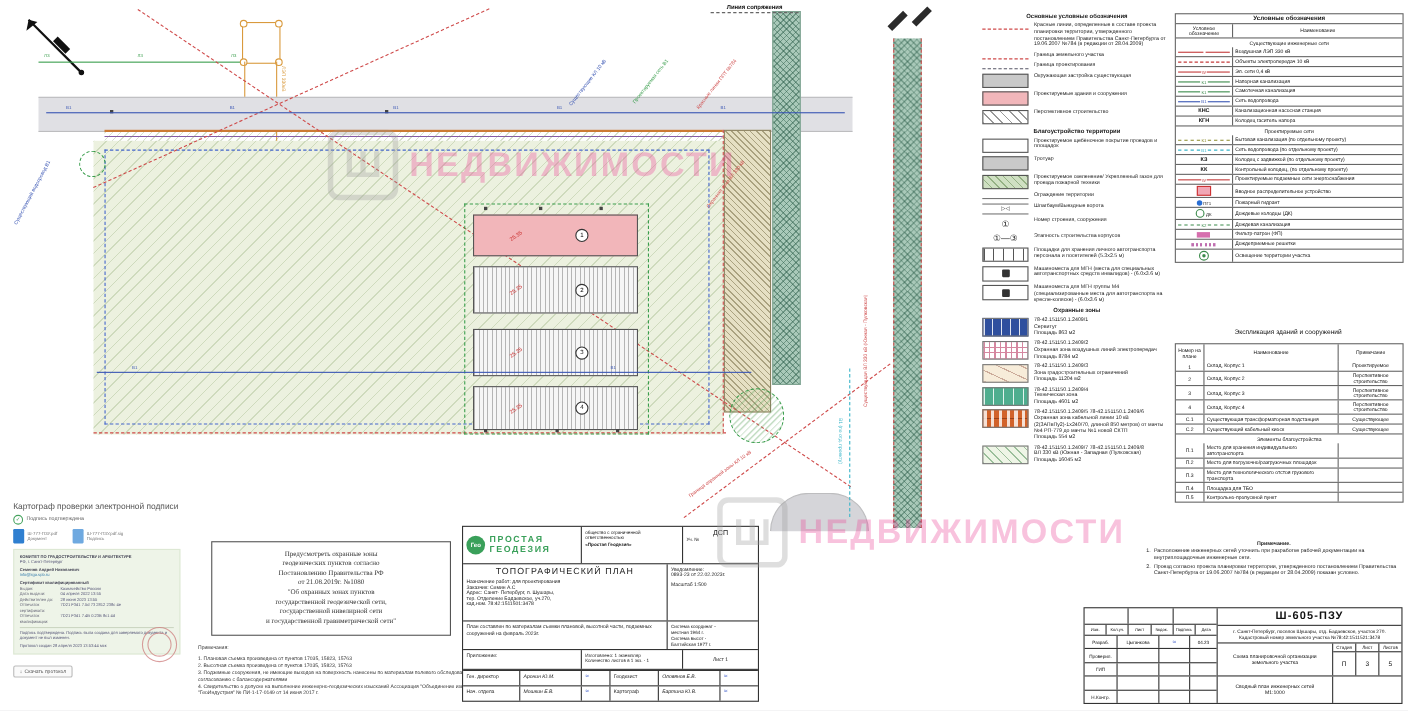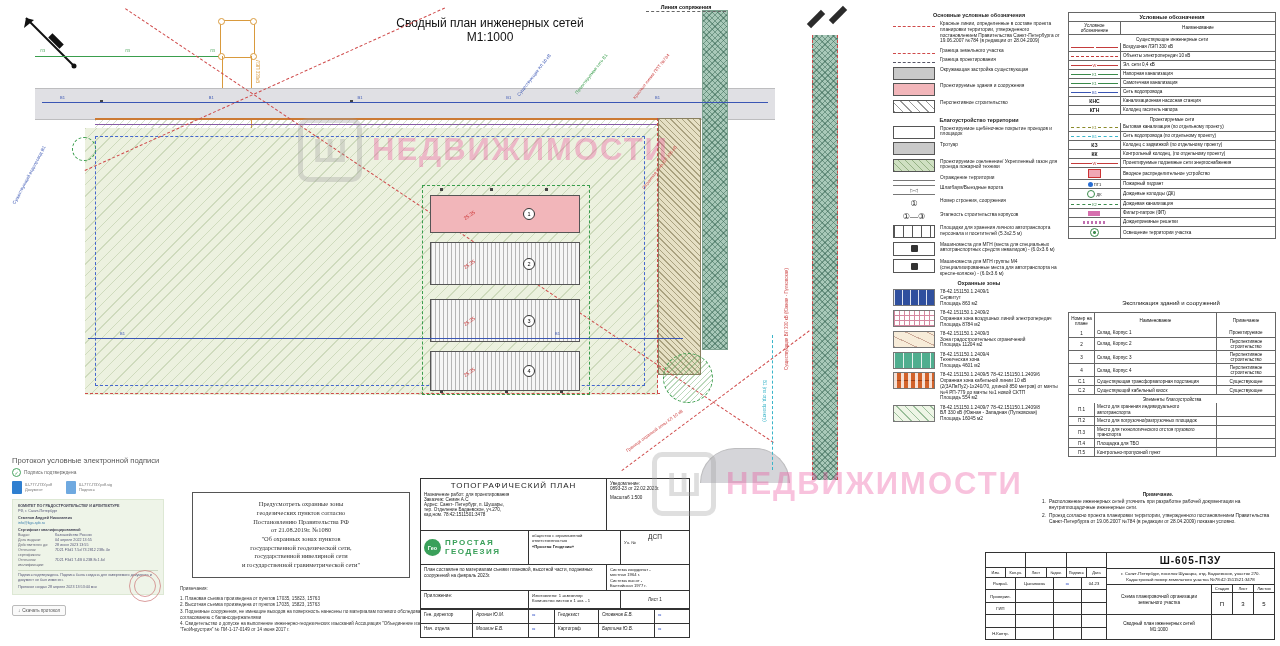--- a/index.html
+++ b/index.html
@@ -161,24 +161,20 @@
 
 <div id="sheet">
 
   <svg class="abs" style="left:12px;top:8px" width="70" height="70" viewBox="0 0 70 70">
     <line x1="14" y1="10" x2="62" y2="58" stroke="#111" stroke-width="2"></line>
     <polygon points="14,10 22,12 12,20" fill="#111"></polygon>
     <rect x="36" y="30" width="16" height="6" fill="#111" transform="rotate(45 44 33)"></rect>
     <circle cx="62" cy="58" r="2.5" fill="#111"></circle>
   </svg>
 
-  <div class="abs" style="left:300px;top:16px;width:380px;text-align:center;font-size:12px;color:#111;">
-    <div>Сводный план инженерных сетей</div>
-    <div>М1:1000</div>
-  </div>
 
   <div class="abs labflex" style="left:40px;top:48px;width:175px;color:#3a9e4d;">
       <span>ЛЗ</span>
       <span>ЛЗ</span>
       <span>ЛЗ</span>
     </div>
   <div class="abs greenline" style="left:35px;top:56px;width:186px;"></div>
 
   <div class="abs" style="left:220px;top:20px;width:33px;height:36px;border:1px solid #d99a3d;">
     <span class="abs" style="left:-3px;top:-3px;width:5px;height:5px;border:1px solid #d99a3d;border-radius:50%;background:#fff;"></span>
@@ -642,47 +638,47 @@
 и государственной гравиметрической сети"</div>
   <div class="snotes">
     <div class="h">Примечания:</div>
     <div>1. Плановая съемка произведена от пунктов 17035, 15823, 15763</div>
     <div>2. Высотная съемка произведена от пунктов 17035, 15823, 15763</div>
     <div>3. Подземные  сооружения, не имеющие  выходов на поверхность нанесены по материалам полевого обследования и согласованию с балансодержателями</div>
     <div>4. Свидетельство о допуске на выполнение инженерно-геодезических изысканий Ассоциация "Объединение изыскателей "ГеоИндустрия" № ПИ-1-17-0149 от 14 июня 2017 г.</div>
   </div>
 
   <div class="stamp">
+    <div class="r" style="height:34px;">
+      <div class="c logo" style="width:108px;border-right:1px solid #333;">
+        <span class="badge">Гео</span>
+        <span class="lt"><span>ПРОСТАЯ</span><br><span>ГЕОДЕЗИЯ</span></span>
+      </div>
+      <div class="c" style="width:92px;border-right:1px solid #333;font-size:4.2px;line-height:1.3;">
+        <span>общество с ограниченной ответственностью</span><br>
+        <b>«Простая Геодезия»</b>
+      </div>
+      <div class="c" style="flex:1;">
+        <div style="font-size:6.5px;text-align:center;">ДСП</div>
+        <div style="font-size:4.2px;">Уч. №</div>
+      </div>
+    </div>
     <div class="r" style="height:52px;">
       <div class="c" style="width:186px;border-right:1px solid #333;">
         <div style="text-align:center;font-size:8px;letter-spacing:1px;margin-bottom:2px;">ТОПОГРАФИЧЕСКИЙ ПЛАН</div>
         <div>Назначение работ: для проектирования</div>
         <div>Заказчик: Семин А.С</div>
         <div class="pre">Адрес: Санкт- Петербург, п. Шушары,
 тер. Отделение Бадаевское, уч.270,
 кад.ном. 78:42:1511501:3478</div>
       </div>
       <div class="c" style="flex:1;">
         <div class="pre" style="margin-bottom:4px;">Уведомление:
 0893-23  от 22.02.2023г.</div>
         <div>Масштаб 1:500</div>
-      </div>
-    </div>
-    <div class="r" style="height:34px;">
-      <div class="c logo" style="width:108px;border-right:1px solid #333;">
-        <span class="badge">Гео</span>
-        <span class="lt"><span>ПРОСТАЯ</span><br><span>ГЕОДЕЗИЯ</span></span>
-      </div>
-      <div class="c" style="width:92px;border-right:1px solid #333;font-size:4.2px;line-height:1.3;">
-        <span>общество с ограниченной ответственностью</span><br>
-        <b>«Простая Геодезия»</b>
-      </div>
-      <div class="c" style="flex:1;">
-        <div style="font-size:6.5px;text-align:center;">ДСП</div>
-        <div style="font-size:4.2px;">Уч. №</div>
       </div>
     </div>
     <div class="r" style="height:26px;">
       <div class="c" style="width:186px;border-right:1px solid #333;line-height:1.3;">План составлен по материалам съемки плановой, высотной части, подземных сооружений на февраль 2023г.</div>
       <div class="c pre" style="flex:1;font-size:4.2px;line-height:1.25;">Система координат -
 местная 1964 г.
 Система высот -
 Балтийская 1977 г.</div>
     </div>
     <div class="r" style="height:18px;">
@@ -781,21 +777,21 @@
       </div>
       <div class="bot">
         <div class="doc2 pre">Сводный план инженерных сетей
 М1:1000</div>
         <div class="botr"></div>
       </div>
     </div>
   </div>
 
   <div class="esign">
-    <div class="hd">Протокол условные электронной подписи</div>
+    <div class="hd">Картограф проверки электронной подписи</div>
     <div class="ok">
       <span class="okic">✓</span>
       <span>Подпись подтверждена</span>
     </div>
     <div class="chips">
       <div class="chipf">
         <span class="fic"></span>
         <span class="fn"><span>Ш-777-ПЗУ.pdf</span><br><span>Документ</span></span>
       </div>
       <div class="chipf">

